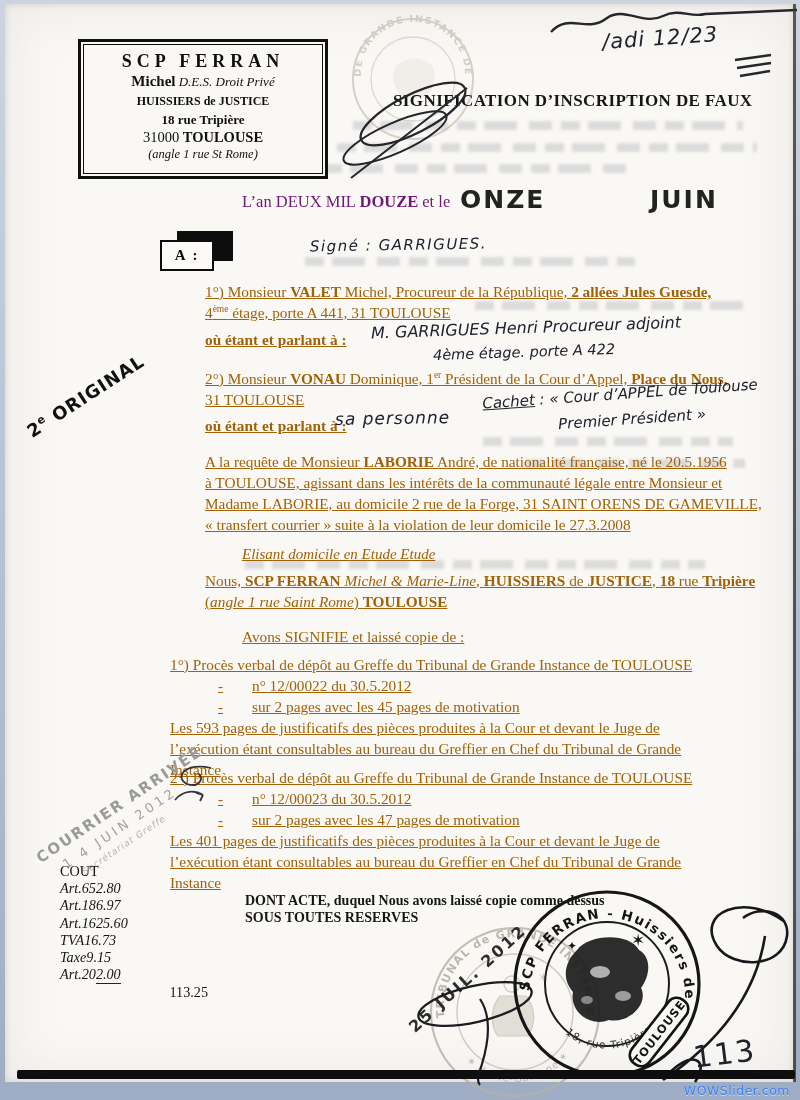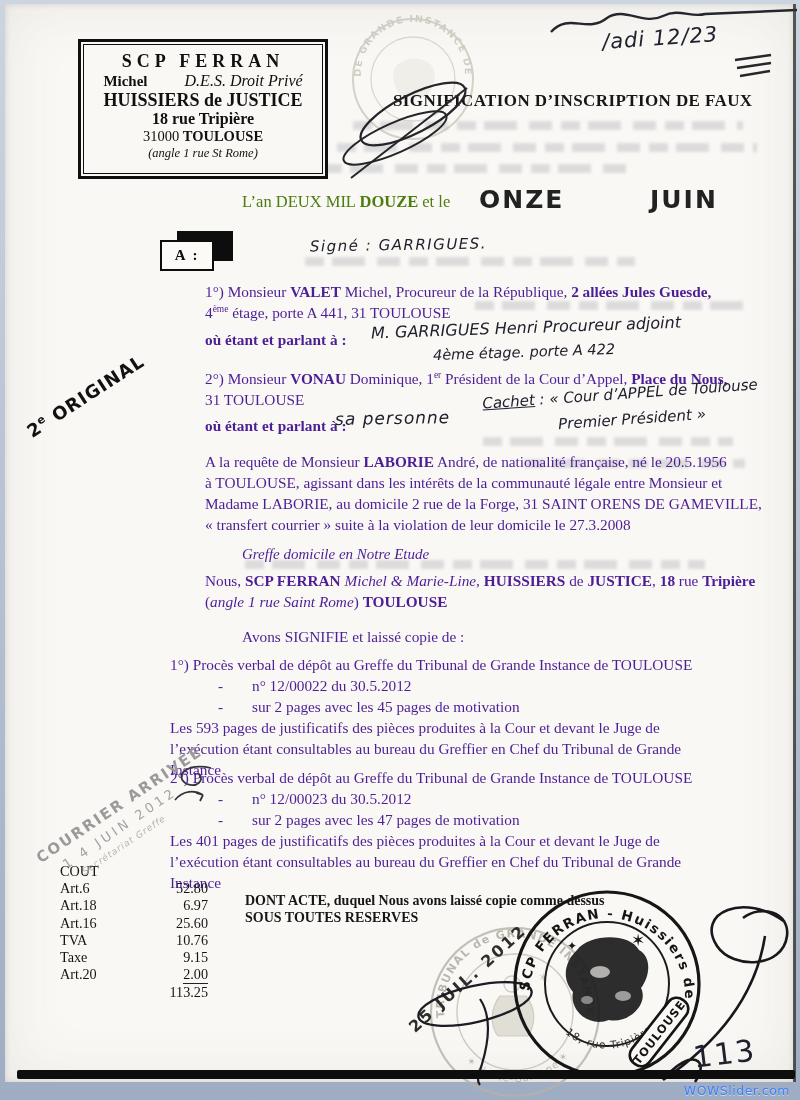--- a/index.html
+++ b/index.html
@@ -21,62 +21,62 @@
   .seg-sup{vertical-align:super;font-size:.62em;line-height:0;}
   
   .lh-box{
     left:78px;top:40px;width:238px;height:122px;background:#f9f8f5;
     border:1.5px solid #101010;
     box-shadow:0 0 0 2px #f9f8f5, 0 0 0 5px #101010;
     text-align:center;padding-top:6px;color:#101010;
   }
   .lh-name{font-size:18px;font-weight:bold;letter-spacing:5px;}
   .lh-line{font-size:15px;line-height:18.5px;}
-  .lh-line .seg-i{font-size:16px;padding-left:33px;}
-  .lh-just{font-size:18px;font-weight:bold;line-height:19px;}
-  .lh-small{font-size:16px;line-height:17px;font-weight:bold;}
+  .lh-line .seg-i{font-size:13px;}
+  .lh-just{font-size:12px;font-weight:bold;line-height:19px;}
+  .lh-small{font-size:13px;line-height:17px;font-weight:bold;}
   .lh-city{font-size:14.5px;line-height:18px;}
   .lh-angle{font-size:12.5px;font-style:italic;line-height:16px;}
   
   .doc-title{left:388px;top:87px;width:400px;font-size:17px;font-weight:bold;letter-spacing:.4px;color:#161616;}
   
-  .date-line{left:237px;top:188px;font-size:16.5px;color:#4d7c0f;}
-  .date-day{left:474px;top:181px;font-size:25px;font-family:"DejaVu Sans",sans-serif;font-weight:bold;letter-spacing:2px;color:#222;}
+  .date-line{left:237px;top:188px;font-size:16.5px;color:#701a75;}
+  .date-day{left:455px;top:181px;font-size:25px;font-family:"DejaVu Sans",sans-serif;font-weight:bold;letter-spacing:2px;color:#222;}
   .date-month{left:645px;top:181px;font-size:25px;font-family:"DejaVu Sans",sans-serif;font-weight:bold;letter-spacing:2px;color:#222;}
   
   .a-shadow{left:172px;top:227px;width:56px;height:30px;background:#0d0d0d;}
   .a-box{left:155px;top:236px;width:50px;height:27px;background:#fbfaf7;border:2.5px solid #0d0d0d;
     font-size:15px;font-weight:bold;letter-spacing:2px;display:flex;align-items:center;justify-content:center;color:#0d0d0d;}
   
   .hw{font-family:"DejaVu Sans",sans-serif;font-style:italic;color:#20202e;}
   .hw-signe{left:305px;top:232px;font-size:15px;letter-spacing:1.5px;transform:rotate(-1deg);}
   .hw-topright{left:597px;top:22px;font-size:21px;letter-spacing:1px;transform:rotate(-4deg);}
   .hw-garr1{left:366px;top:314px;font-size:16px;transform:rotate(-2deg);}
   .hw-garr2{left:428px;top:340px;font-size:14.5px;transform:rotate(-2deg);}
   .hw-cachet1{left:477px;top:381px;font-size:15px;transform:rotate(-4deg);}
   .hw-cachet2{left:553px;top:406px;font-size:15px;transform:rotate(-4deg);}
   .hw-personne{left:330px;top:404px;font-size:17px;letter-spacing:1px;transform:rotate(-1deg);}
   .hw-pagenum{left:688px;top:1032px;font-size:30px;transform:rotate(-7deg);font-style:normal;letter-spacing:2px;}
   
-  .para{font-size:15.3px;line-height:21px;color:#4c1d95;}
+  .para{font-size:15.3px;line-height:21px;color:#a16207;text-decoration:underline;}
   .p-valet{left:200px;top:277px;width:560px;}
   .ou1{left:200px;top:325px;font-weight:bold;}
   .p-vonau{left:200px;top:364px;width:560px;}
   .ou2{left:200px;top:411px;font-weight:bold;}
   .p-laborie{left:200px;top:447px;width:565px;}
   .elisant{left:237px;top:540px;font-style:italic;font-size:15px;}
   .p-nous{left:200px;top:566px;width:565px;}
   .avons{left:237px;top:622px;}
   .sec1{left:165px;top:650px;width:600px;}
   .sec2{left:165px;top:763px;width:600px;}
   .bullet{margin-left:48px;display:flex;}
   .bullet .dash{width:34px;}
   
   .costs{left:55px;top:859px;width:148px;font-size:14.2px;line-height:17.2px;color:#141414;}
-  .cost-row{display:flex;justify-content:space-between;}
+  .cost-row{display:flex;font-style:italic;}
   .cost-row .val{text-align:right;}
   .val-underline{border-bottom:1.6px solid #222;padding-bottom:0px;}
   .cost-total{text-align:right;}
   .reserves{left:240px;top:888px;font-size:14px;font-weight:bold;line-height:17px;color:#161616;}
   
   .stamp-original{left:18px;top:420px;transform:rotate(-33deg);transform-origin:left top;
     font-family:"DejaVu Sans",sans-serif;font-weight:bold;font-size:18px;letter-spacing:1px;color:#111;}
   .stamp-courrier{left:28px;top:848px;transform:rotate(-34deg);transform-origin:left top;
     font-family:"DejaVu Sans",sans-serif;color:#9a9a9a;}
   .sc1{font-size:15px;font-weight:bold;letter-spacing:2px;}
@@ -158,21 +158,21 @@
 
   <div class="abs para p-vonau"><span>2°) Monsieur </span><span class="seg-b">VONAU</span><span> Dominique, 1</span><span class="seg-sup">er</span><span> Président de la Cour d’Appel, </span><span class="seg-b">Place du Nous,</span><br><span>31 TOULOUSE</span></div>
   <div class="abs hw hw-cachet1"><span class="seg-u">Cachet</span><span> : « Cour d’APPEL de Toulouse</span></div>
   <div class="abs hw hw-cachet2">Premier Président »</div>
   <div class="abs para ou2">où étant et parlant à :</div>
   <div class="abs hw hw-personne">sa personne</div>
 
   <div class="abs stamp-original"><span>2</span><span class="seg-sup">e</span><span> ORIGINAL</span></div>
 
   <div class="abs para p-laborie"><span>A la requête de Monsieur </span><span class="seg-b">LABORIE</span><span> André, de nationalité française, né le 20.5.1956</span><br><span>à TOULOUSE, agissant dans les intérêts de la communauté légale entre Monsieur et</span><br><span>Madame LABORIE, au domicile 2 rue de la Forge, 31 SAINT ORENS DE GAMEVILLE,</span><br><span>« transfert courrier » suite à la violation de leur domicile le 27.3.2008</span></div>
-  <div class="abs para elisant">Greffe domicile en Notre Etude</div>
+  <div class="abs para elisant">Elisant domicile en Etude Etude</div>
   <div class="abs para p-nous"><span>Nous, </span><span class="seg-b">SCP FERRAN</span><span class="seg-i"> Michel &amp; Marie-Line</span><span>, </span><span class="seg-b">HUISSIERS</span><span> de </span><span class="seg-b">JUSTICE</span><span>, </span><span class="seg-b">18</span><span> rue </span><span class="seg-b">Tripière</span><br><span>(</span><span class="seg-i">angle 1 rue Saint Rome</span><span>) </span><span class="seg-b">TOULOUSE</span></div>
   <div class="abs para avons">Avons SIGNIFIE et laissé copie de :</div>
 
   <div class="abs para sec1">
     <div>1°) Procès verbal de dépôt au Greffe du Tribunal de Grande Instance de TOULOUSE</div>
     <div class="bullet">
       <span class="dash">-</span>
       <span>n° 12/00022 du 30.5.2012</span>
     </div>
     <div class="bullet">
@@ -218,21 +218,21 @@
     <div class="cost-row">
       <span>Art.18</span>
       <span class="val">6.97</span>
     </div>
     <div class="cost-row">
       <span>Art.16</span>
       <span class="val">25.60</span>
     </div>
     <div class="cost-row">
       <span>TVA</span>
-      <span class="val">10.76</span>
+      <span class="val">16.73</span>
     </div>
     <div class="cost-row">
       <span>Taxe</span>
       <span class="val">9.15</span>
     </div>
     <div class="cost-row">
       <span>Art.20</span>
       <span class="val val-underline">2.00</span>
     </div>
     <div class="cost-total">113.25</div>

